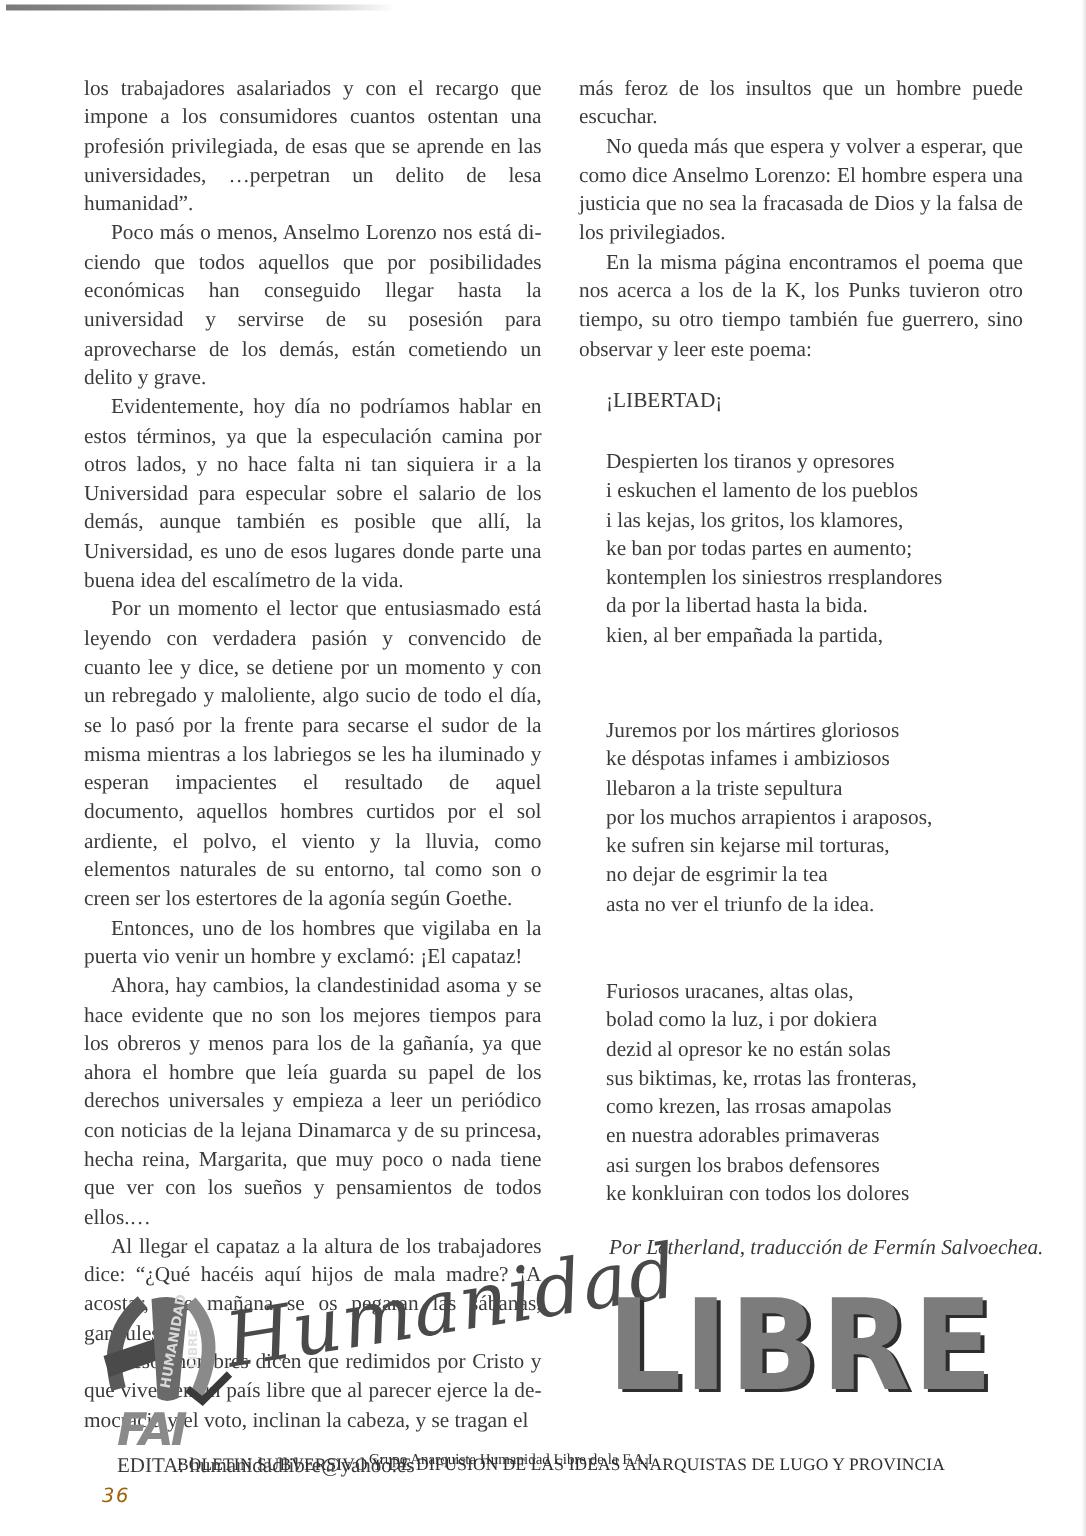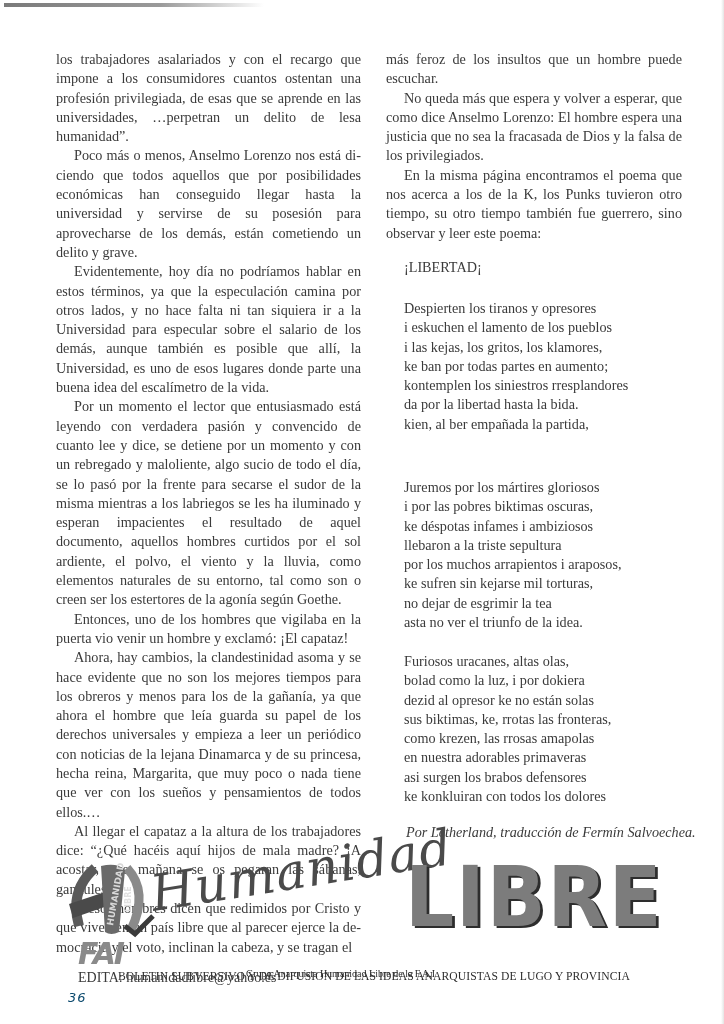--- a/index.html
+++ b/index.html
@@ -55,21 +55,21 @@
     position: absolute; left: 58px; top: 98px; font-size: 11.6px; color: #2d2d2d; white-space: nowrap; letter-spacing: 0.1px; margin-top: 17px;
   }
   .edita {
     position: absolute; left: 18px; top: 115px; font-size: 14px; color: #3a3a3a; white-space: nowrap;
   }
   .grupo {
     position: absolute; left: 186px; top: 113px; font-size: 10px; color: #2d2d2d; white-space: nowrap;
   }
   .page-number {
     position: absolute; left: 68px; top: 990px; font-family: "DejaVu Sans", sans-serif; font-style: italic;
-    font-size: 13px; color: #0c4a6e; letter-spacing: 1px;
+    font-size: 13px; color: #a16207; letter-spacing: 1px;
   }
 </style>
 </head>
 <body>
 
 <div class="top-rule"></div>
 <div class="right-edge"></div>
 
 <div class="col col-left">
   <p class="noindent">los trabajadores asalariados y con el recargo que impo­ne a los consumidores cuantos ostentan una profesión privilegiada, de esas que se aprende en las universida­des, …perpetran un delito de lesa humanidad”.</p>
@@ -95,21 +95,20 @@
   <div>i eskuchen el lamento de los pueblos</div>
   <div>i las kejas, los gritos, los klamores,</div>
   <div>ke ban por todas partes en aumento;</div>
   <div>kontemplen los siniestros rresplandores</div>
   <div>da por la libertad hasta la bida.</div>
   <div>kien, al ber empañada la partida,</div>
 </div>
 
 <div class="poem stanza stanza2">
   <div>Juremos por los mártires gloriosos</div>
-  <div>i por las pobres biktimas oscuras,</div>
   <div>ke déspotas infames i ambiziosos</div>
   <div>llebaron a la triste sepultura</div>
   <div>por los muchos arrapientos i araposos,</div>
   <div>ke sufren sin kejarse mil torturas,</div>
   <div>no dejar de esgrimir la tea</div>
   <div>asta no ver el triunfo de la idea.</div>
 </div>
 
 <div class="poem stanza stanza3">
   <div>Furiosos uracanes, altas olas,</div>

